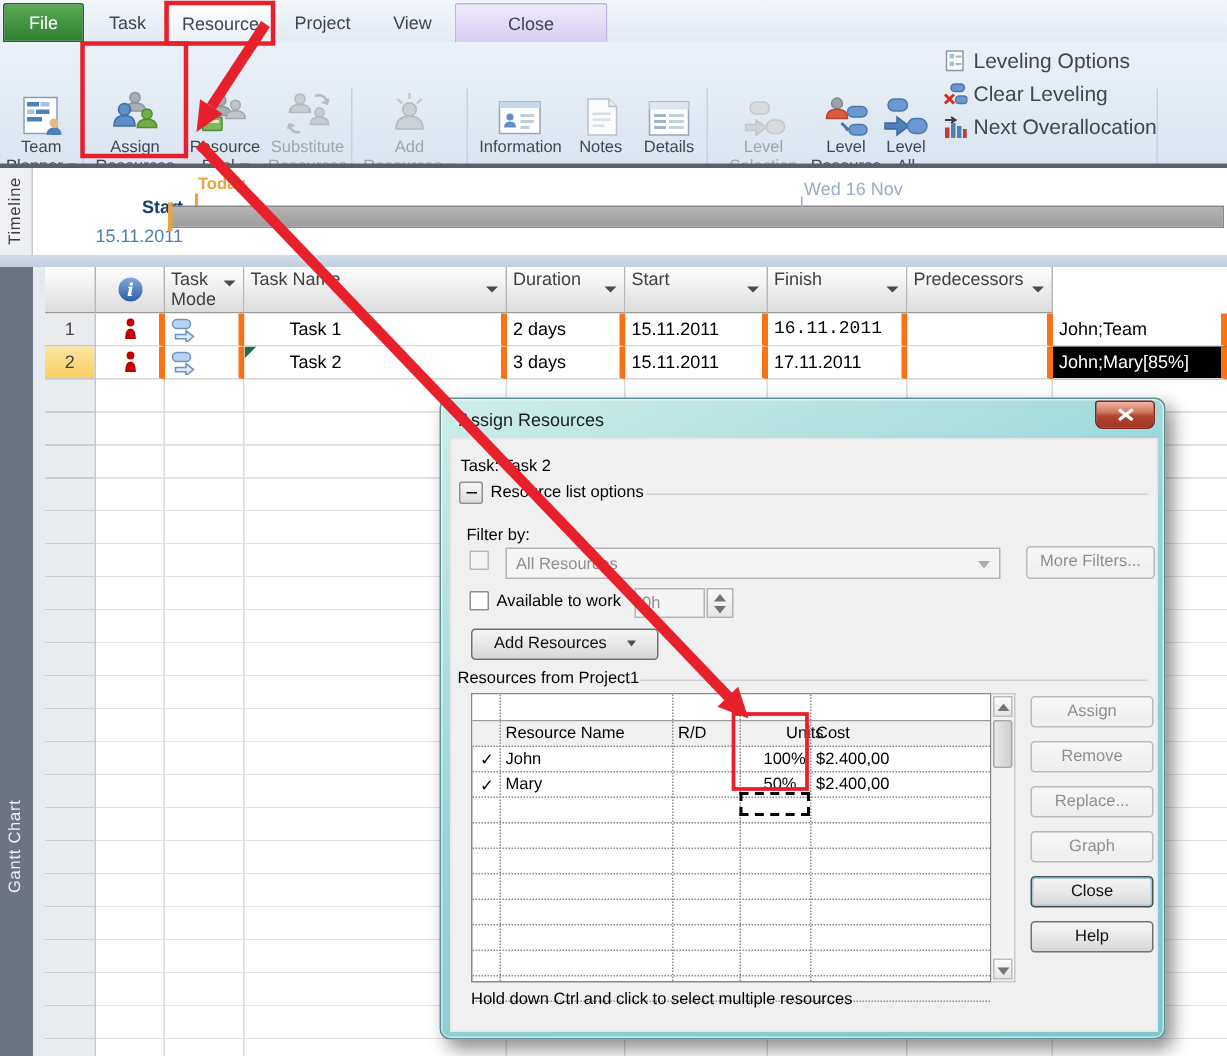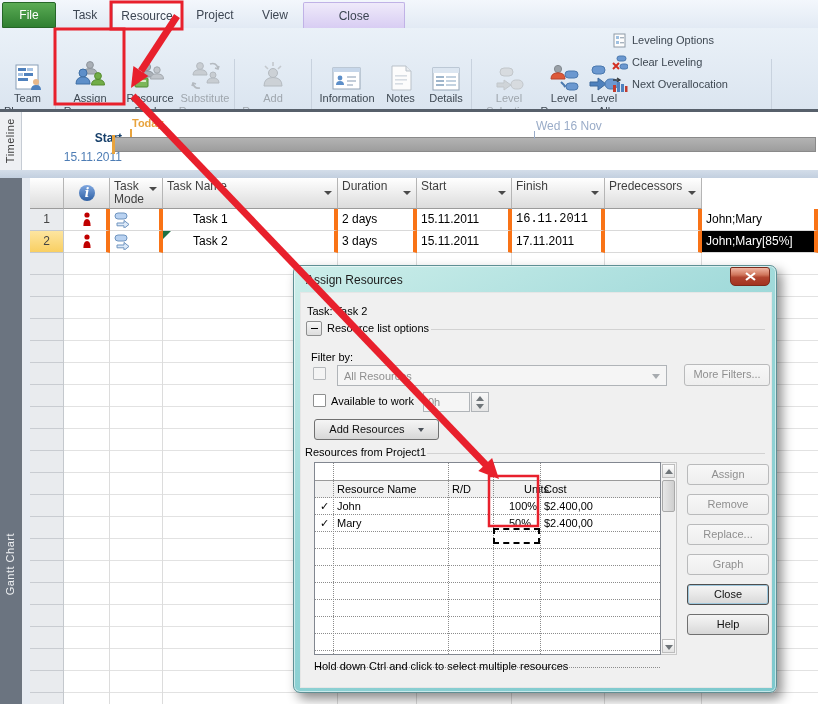--- a/index.html
+++ b/index.html
@@ -13,21 +13,21 @@
   .tab-active{background:linear-gradient(#fdfeff,#ecf2f9);border:1px solid #b9c6d6;border-bottom:none;border-radius:2px 2px 0 0;}
   .tab-context{background:linear-gradient(#efeafa,#d8cdf3);border:1px solid #c0b2e6;border-bottom:none;border-radius:2px 2px 0 0;}
   
   #ribbon{left:0;top:28px;width:818px;height:81px;background:linear-gradient(#eaf1f8,#dbe5f0);}
   #ribbonedge{left:0;top:109px;width:818px;height:3px;background:#57606b;}
   .sep{top:31px;height:70px;width:1px;background:#c8d2de;}
   .rbtn{top:29px;height:77px;display:flex;flex-direction:column;align-items:center;font-size:11px;color:#3e4852;text-align:center;border-radius:3px;}
   .rbtn .ic{margin-top:2px;height:33px;display:flex;align-items:flex-end;}
   .rbtn .lbl{line-height:13px;white-space:nowrap;}
   .rbtn.dis{color:#9fa6ad;}
-  .sbtn{left:612px;height:18px;display:flex;align-items:center;font-size:11px;color:#3e4852;white-space:nowrap;}
+  .sbtn{left:629px;height:18px;display:flex;align-items:center;font-size:14px;color:#3e4852;white-space:nowrap;}
   .sbtn .ic{width:16px;height:15px;margin-right:4px;}
   .grplbl{top:95px;font-size:11px;color:#68727e;text-align:center;white-space:nowrap;}
   .dd{display:inline-block;margin-left:3px;width:0;height:0;border-left:3px solid transparent;border-right:3px solid transparent;border-top:4px solid #4a5058;vertical-align:middle;}
   .dis .dd{border-top-color:#a7adb4;}
   
   #tlside{left:0;top:112px;width:22px;height:58px;background:#eef0f3;border-right:1px solid #c6ccd4;}
   .vtext{writing-mode:vertical-rl;transform:rotate(180deg);font-size:11px;letter-spacing:.5px;}
   #tlbody{left:22px;top:112px;width:796px;height:58px;background:#fff;}
   #splitter{left:0;top:170px;width:818px;height:8px;background:linear-gradient(#d3dde9,#c2cfdf);}
   
@@ -353,21 +353,21 @@
     <svg width="20" height="16">
         <rect x="1" y="1" width="12" height="6" rx="3" fill="#b9d2f1" stroke="#6f94bf"></rect>
         <path d="M3,11 h7 v-2.6 l5,4 -5,4 V13.8 h-7 z" fill="#dce9f8" stroke="#6f94bf"></path>
       </svg>
   </div>
   <div class="abs cell" style="left:163px;top:209px;width:175px;padding-left:30px;">Task 1</div>
   <div class="abs cell" style="left:338px;top:209px;width:79px;">2 days</div>
   <div class="abs cell" style="left:417px;top:209px;width:95px;">15.11.2011</div>
   <div class="abs cell" style="left:512px;top:209px;width:93px;font-family:Liberation Mono, monospace;">16.11.2011</div>
   <div class="abs cell" style="left:605px;top:209px;width:97px;"></div>
-  <div class="abs cell" style="left:702px;top:209px;width:116px;">John;Mary</div>
+  <div class="abs cell" style="left:702px;top:209px;width:116px;">John;Team</div>
 
   <div class="abs rn rnsel" style="left:30px;top:231px;width:34px;">2</div>
   <div class="abs cell" style="left:64px;top:231px;width:46px;">
     <svg class="abs" style="left:18px;top:3px;" width="10" height="16">
         <circle cx="5" cy="3" r="2.6" fill="#c00000"></circle>
         <path d="M1.4,14 Q1.4,7 5,7 Q8.6,7 8.6,14 Z" fill="#c00000"></path>
       </svg>
   </div>
   <div class="abs cell" style="left:110px;top:231px;width:53px;">
     <svg width="20" height="16">

